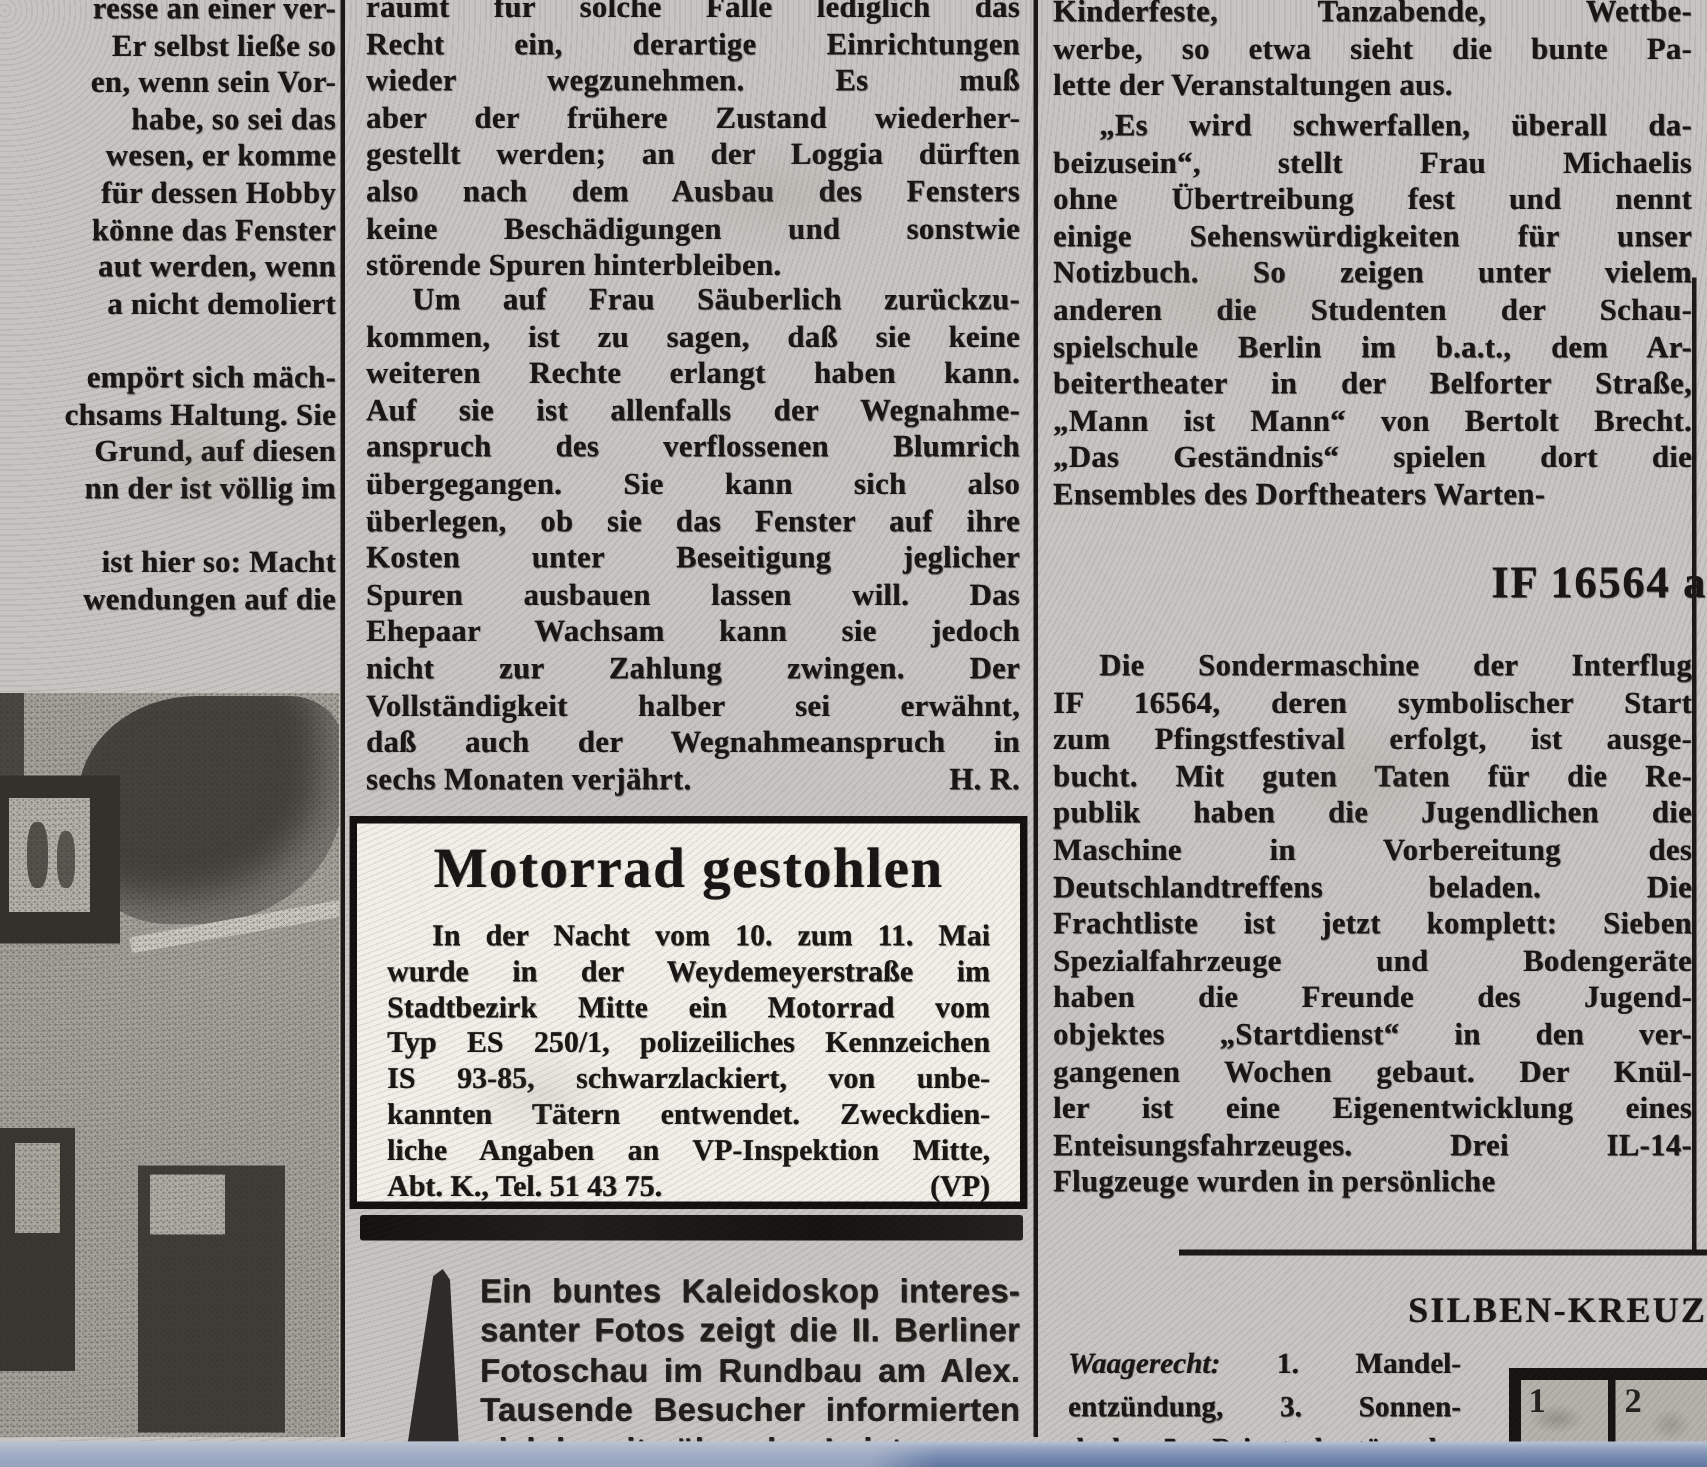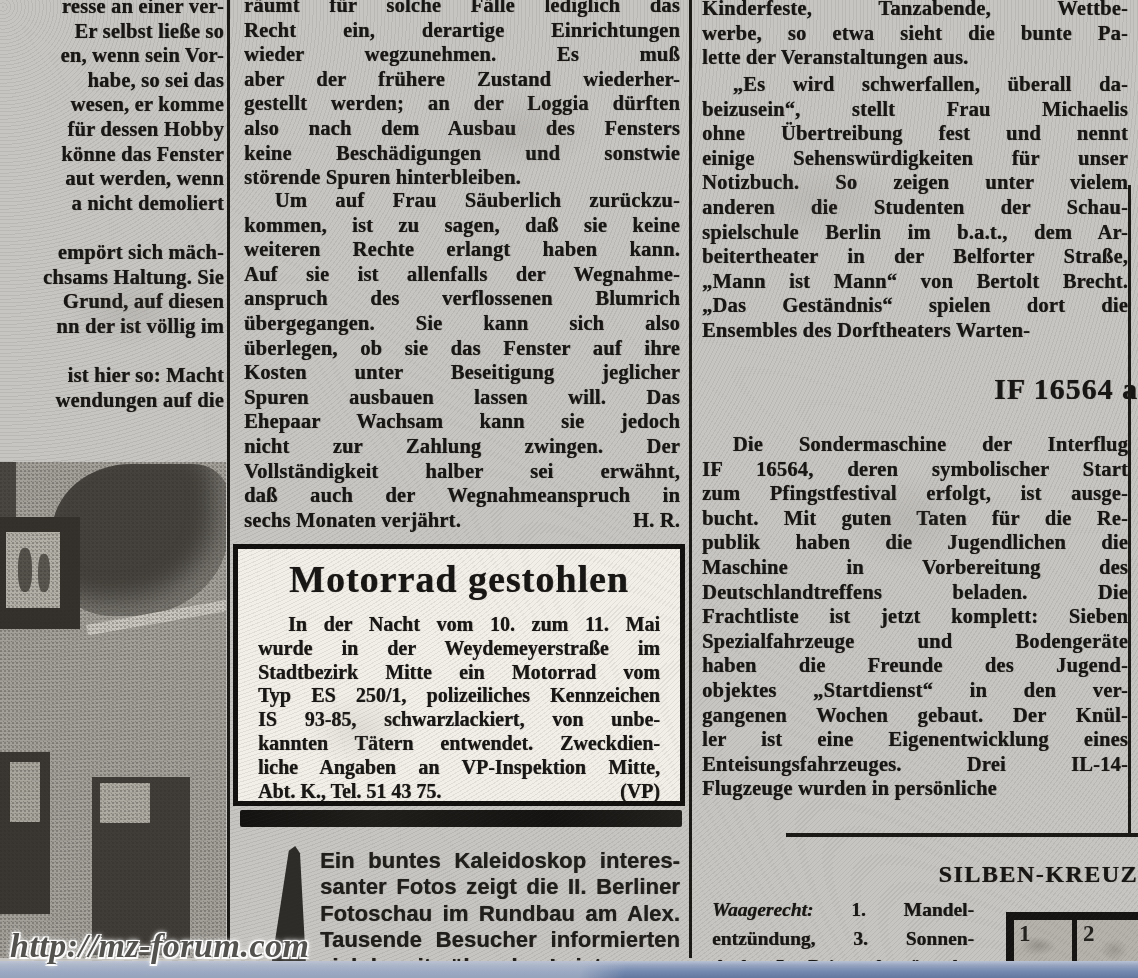--- a/index.html
+++ b/index.html
@@ -278,18 +278,17 @@
     <div class="shape fig1"></div>
     <div class="shape fig2"></div>
     <div class="shape ledge"></div>
     <div class="shape winB"></div>
     <div class="shape winB-light"></div>
     <div class="shape winC"></div>
     <div class="shape winC-light"></div>
     <div class="halftone"></div>
   </div>
 
-  <div id="watermark">http://mz-forum.com</div>
 
   <div id="blue-bar"></div>
 
   <div id="grain"></div>
 </div>
 
 </body></html>

